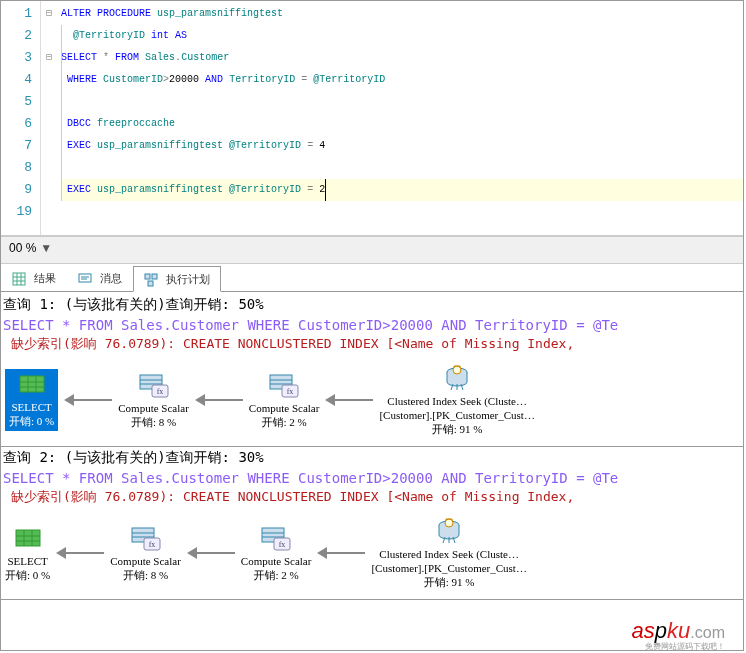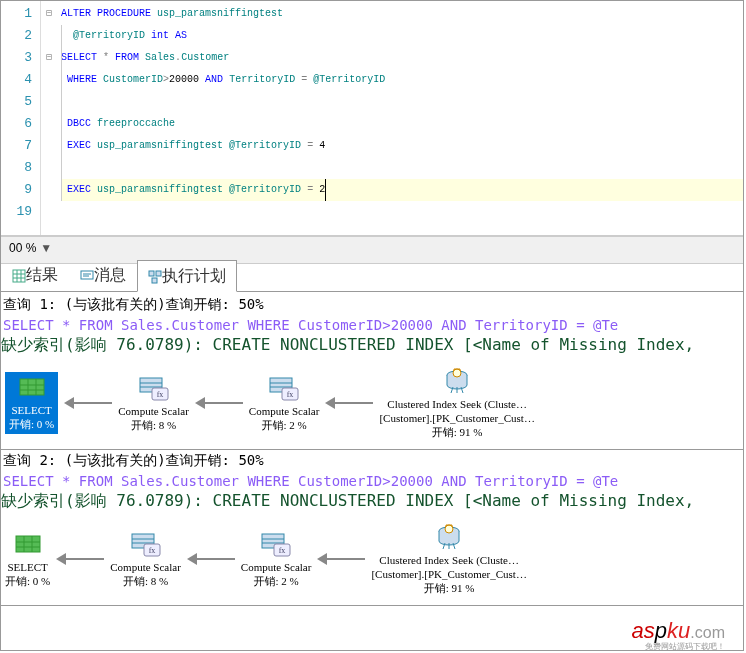--- a/index.html
+++ b/index.html
@@ -17,28 +17,28 @@
 .op{color:#808080}
 .txt{color:#000}
 .num{color:#000}
 .caret{display:inline-block;border-left:1px solid #000}
 .highlight-line{background:rgba(255,255,150,0.3)}
 .indent-line{position:absolute;left:4px;top:24px;width:1px;height:176px;background:#ccc}
 .zoom-bar{height:28px;background:#f0f0f0;border-top:1px solid #ccc;border-bottom:1px solid #ccc;padding:4px 8px;display:flex;}
 .zoom-bar span{font-family:'Segoe UI',Arial;font-size:12px}
 .zoom-arrow{margin-left:4px;font-size:10px;color:#555}
 .tabs{height:28px;background:#fff;border-bottom:1px solid #999;display:flex;align-items:flex-end}
-.tab{padding:5px 10px 4px;font-family:'Microsoft YaHei','Segoe UI',Arial;font-size:16px;color:#333;border:1px solid transparent;display:flex;align-items:center;gap:0}
+.tab{padding:5px 10px 4px;font-family:'Microsoft YaHei','Segoe UI',Arial;font-size:11px;color:#333;border:1px solid transparent;display:flex;align-items:center;gap:8px}
 .tab.active{border:1px solid #999;border-bottom:1px solid #fff;background:#fff;margin-bottom:-1px}
 .tab-icon{width:14px;height:14px;display:inline-block}
 .results{padding-top:2px;font-family:'Microsoft YaHei',Consolas,monospace;font-size:14px}
 .query-block{border-bottom:1px solid #999}
 .query-header{padding:2px 2px;font-size:14px;color:#000}
 .query-sql{padding:1px 2px;font-size:14px;color:#8b5cf6;white-space:nowrap;overflow:hidden}
-.query-hint{padding:1px 0;font-size:16px;color:#14532d;white-space:nowrap;overflow:hidden}
+.query-hint{padding:1px 10px;font-size:13px;color:#b91c1c;white-space:nowrap;overflow:hidden}
 .plan-row{display:flex;align-items:center;padding:10px 4px 10px 4px;gap:2px}
 .plan-node{text-align:center;font-size:11px;font-family:Liberation Serif, serif;line-height:14px}
 .plan-node .plan-icon{width:32px;height:28px;margin:0 auto 2px}
 .plan-node.selected{background:#0078d7;color:#fff;padding:1px 4px 3px}
 .plan-arrow{flex:0 0 auto;width:48px;height:12px;position:relative;margin:0 4px}
 .plan-arrow::before{content:"";position:absolute;top:5px;left:8px;right:0;height:2px;background:#888}
 .plan-arrow::after{content:"";position:absolute;left:0;top:0;border-right:10px solid #888;border-top:6px solid transparent;border-bottom:6px solid transparent}
 .wide-node{max-width:210px}
 .watermark{position:absolute;right:18px;bottom:6px;font-family:Arial;font-size:22px;font-weight:normal;font-style:italic}
 .watermark .a{color:#c00}.watermark .s{color:#c00}.watermark .p{color:#000}.watermark .k{color:#d22}.watermark .u{color:#999;font-style:normal;font-size:16px}
@@ -187,21 +187,21 @@
                 <path d="M12 20 L10 26 M16 20 L16 26 M20 20 L22 26" stroke="#38a"></path>
               </svg>
             </div>
             <div>Clustered Index Seek (Cluste…</div>
             <div>[Customer].[PK_Customer_Cust…</div>
             <div>开销: 91 %</div>
           </div>
         </div>
       </div>
       <div class="query-block">
-        <div class="query-header">查询 2: (与该批有关的)查询开销: 50%</div>
+        <div class="query-header">查询 2: (与该批有关的)查询开销: 30%</div>
         <div class="query-sql">SELECT * FROM Sales.Customer WHERE CustomerID&gt;20000 AND TerritoryID = @Te</div>
         <div class="query-hint">缺少索引(影响 76.0789): CREATE NONCLUSTERED INDEX [&lt;Name of Missing Index,</div>
         <div class="plan-row">
           <div class="plan-node">
             <div class="plan-icon">
               <svg width="32" height="28">
                 <rect x="4" y="6" width="24" height="16" fill="#5b5" stroke="#393"></rect>
                 <line x1="4" y1="12" x2="28" y2="12" stroke="#393"></line>
                 <line x1="4" y1="17" x2="28" y2="17" stroke="#393"></line>
                 <line x1="12" y1="6" x2="12" y2="22" stroke="#393"></line>

